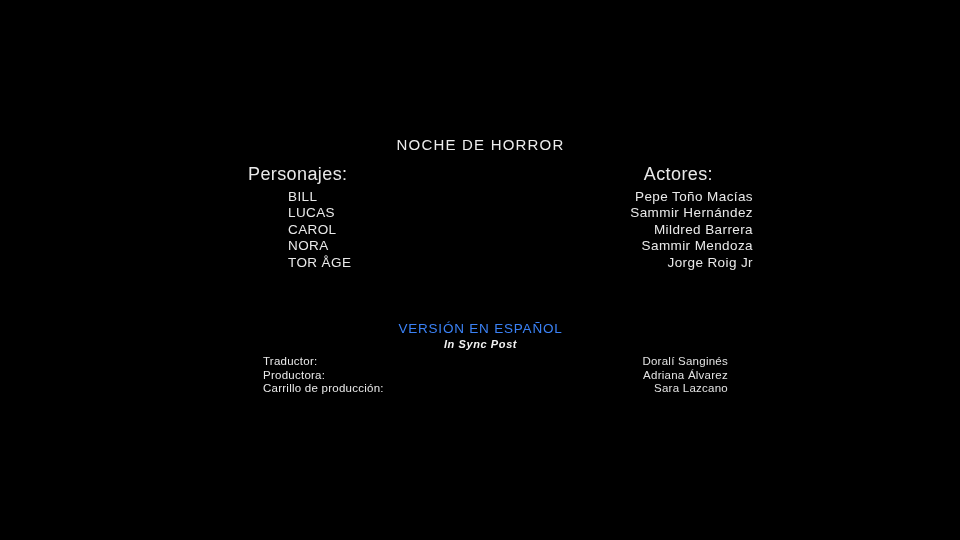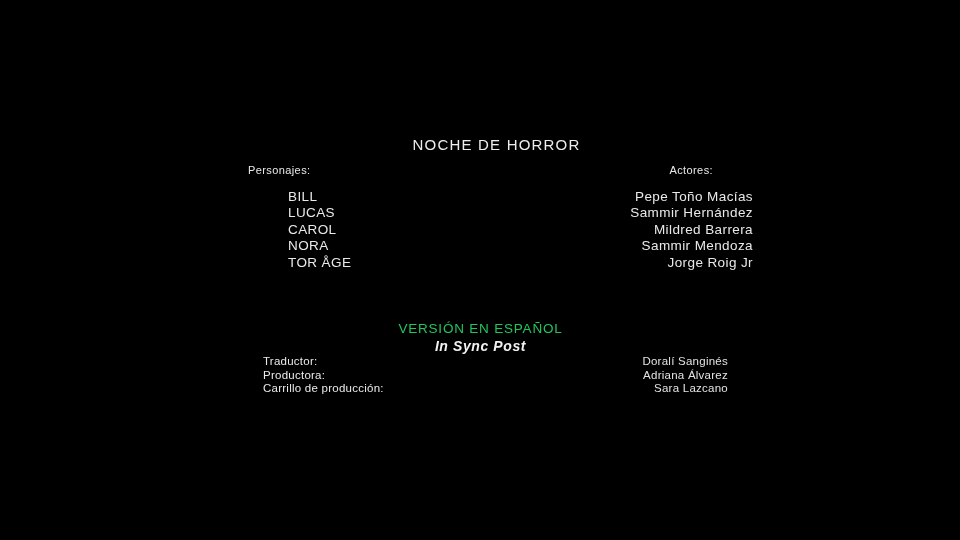--- a/index.html
+++ b/index.html
@@ -19,36 +19,36 @@
   .credits {
     position: absolute;
     left: 248px;
     top: 0;
     width: 465px;
     height: 540px;
   }
   .film-title {
     position: absolute;
     top: 136px;
-    left: 16px;
+    left: 0;
     width: 100%;
     text-align: center;
     font-size: 15px;
     letter-spacing: 1.2px;
     color: #ededed;
     white-space: nowrap;
   }
   .header-row {
     position: absolute;
     top: 164px;
     left: 0;
     width: 100%;
     display: flex;
     justify-content: space-between;
-    font-size: 11px;
+    font-size: 18px;
     letter-spacing: 0.4px;
   }
   .cast-block {
     position: absolute;
     top: 189px;
     left: 0;
     width: 100%;
     margin-left: 40px;
   }
   .cast-row {
@@ -61,30 +61,30 @@
     white-space: nowrap;
   }
   .version-heading {
     position: absolute;
     top: 321px;
     left: 0;
     width: 100%;
     text-align: center;
     font-size: 13.5px;
     letter-spacing: 0.8px;
-    color: #22c55e;
+    color: #3b82f6;
     white-space: nowrap;
   }
   .studio-name {
     position: absolute;
     top: 338px;
     left: 0;
     width: 100%;
     text-align: center;
-    font-size: 14px;
+    font-size: 11px;
     font-weight: bold;
     font-style: italic;
     letter-spacing: 0.6px;
     color: #f2f2f2;
     white-space: nowrap;
   }
   .staff-block {
     position: absolute;
     top: 355px;
     left: 15px;

